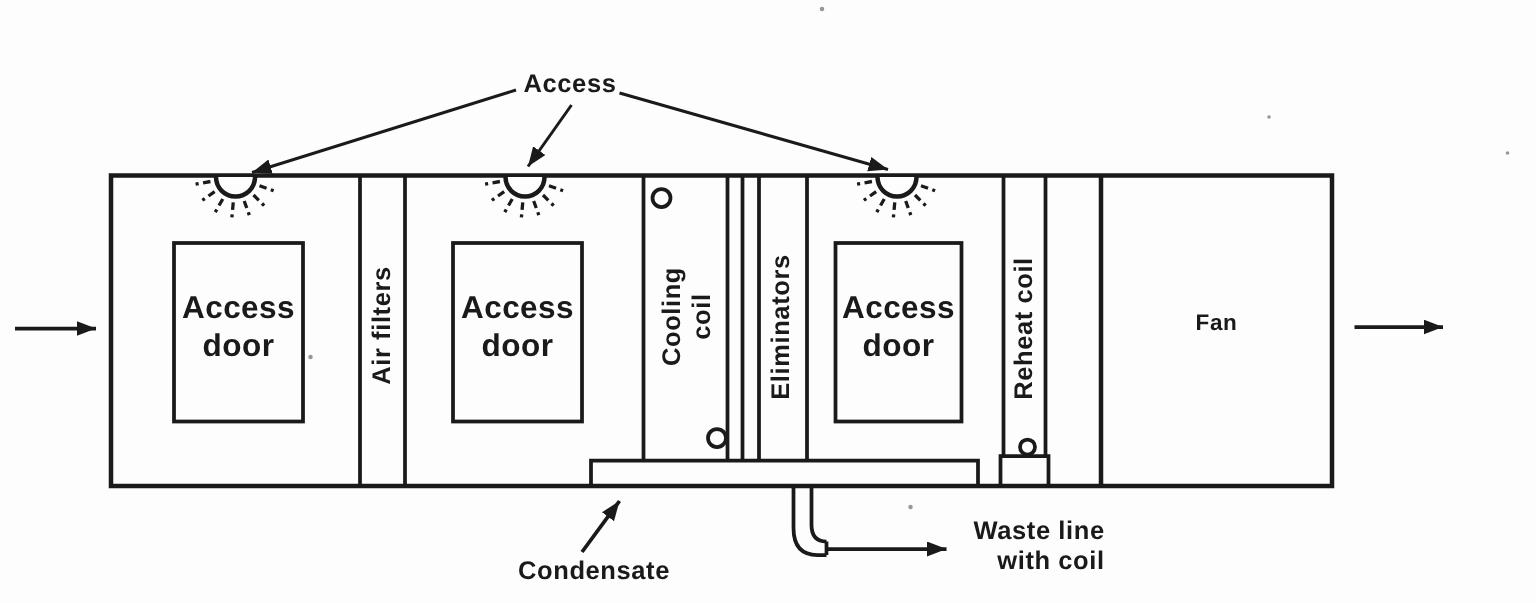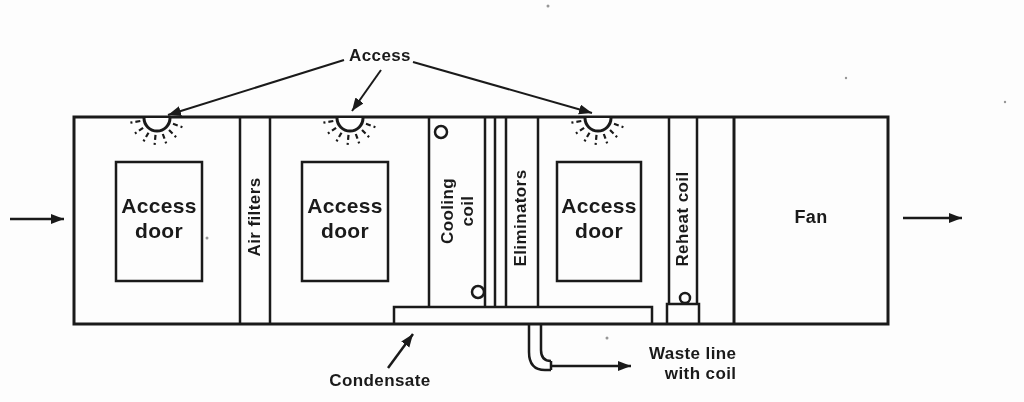--- a/index.html
+++ b/index.html
@@ -29,22 +29,22 @@
     transform:translate(-50%,-50%) rotate(-90deg);
     font-weight:bold; color:var(--ink);
     font-size:17px; letter-spacing:0.4px;
     white-space:nowrap; text-align:center; line-height:20px;
   }
   .door-label {
     position:absolute; font-weight:bold; font-size:21px;
     line-height:25px; text-align:center; letter-spacing:0.3px;
   }
   .lights-label   { left:330px; top:46px;  width:100px; font-size:17px; }
-  .fan-label      { left:776px; top:207px; width:70px;  font-size:18px; }
-  .condensate-label { left:320px; top:371px; width:120px; font-size:17px; }
+  .fan-label      { left:776px; top:207px; width:70px;  font-size:15px; }
+  .condensate-label { left:336px; top:371px; width:120px; font-size:17px; }
   .waste-label    { left:649px; top:344px; font-size:17px; line-height:20px;text-align:right; }
 </style>
 </head>
 <body>
 
 <div class="figure">
 
   <svg width="1024" height="402" viewBox="0 0 1024 402">
     <defs>
       <marker id="ah" markerUnits="userSpaceOnUse" markerWidth="16" markerHeight="12" refX="13" refY="5" orient="auto">

